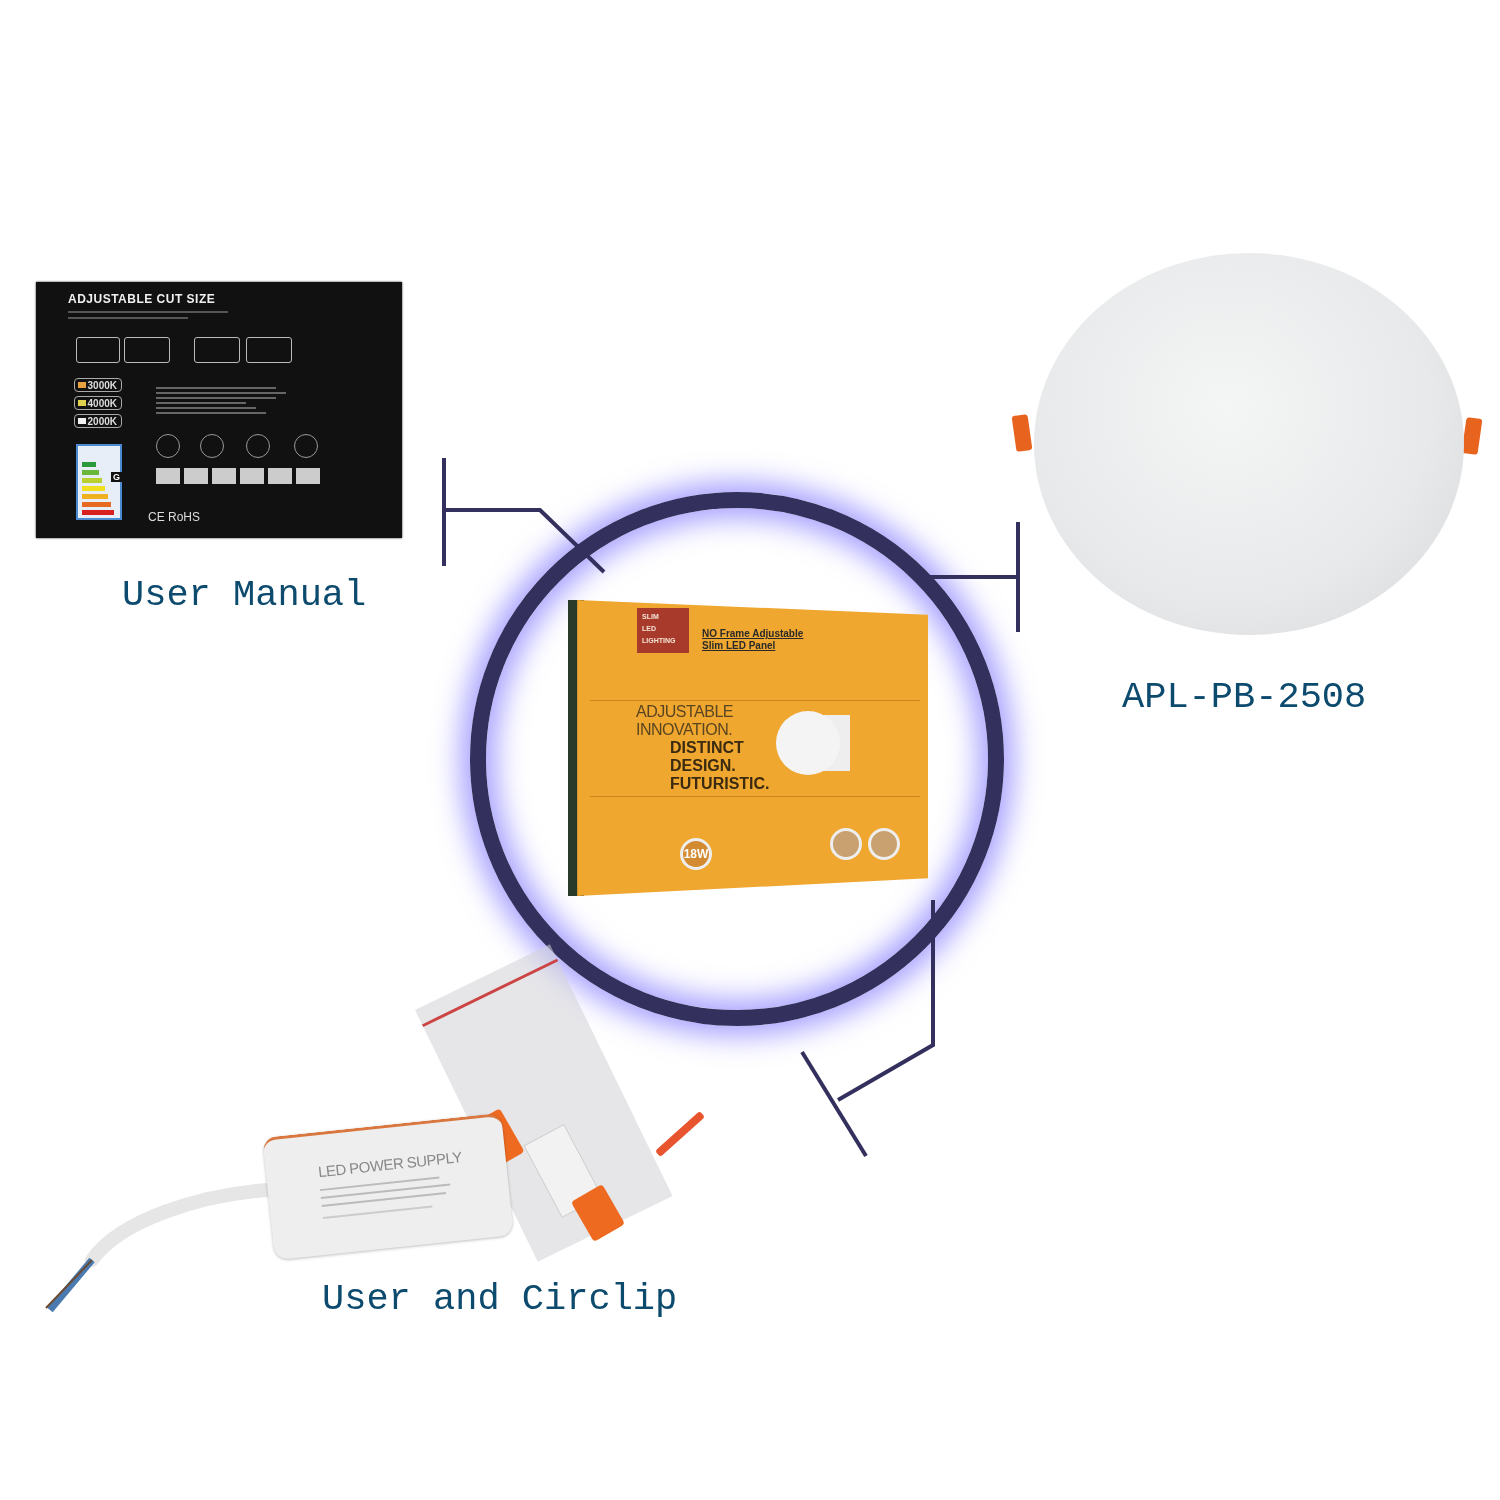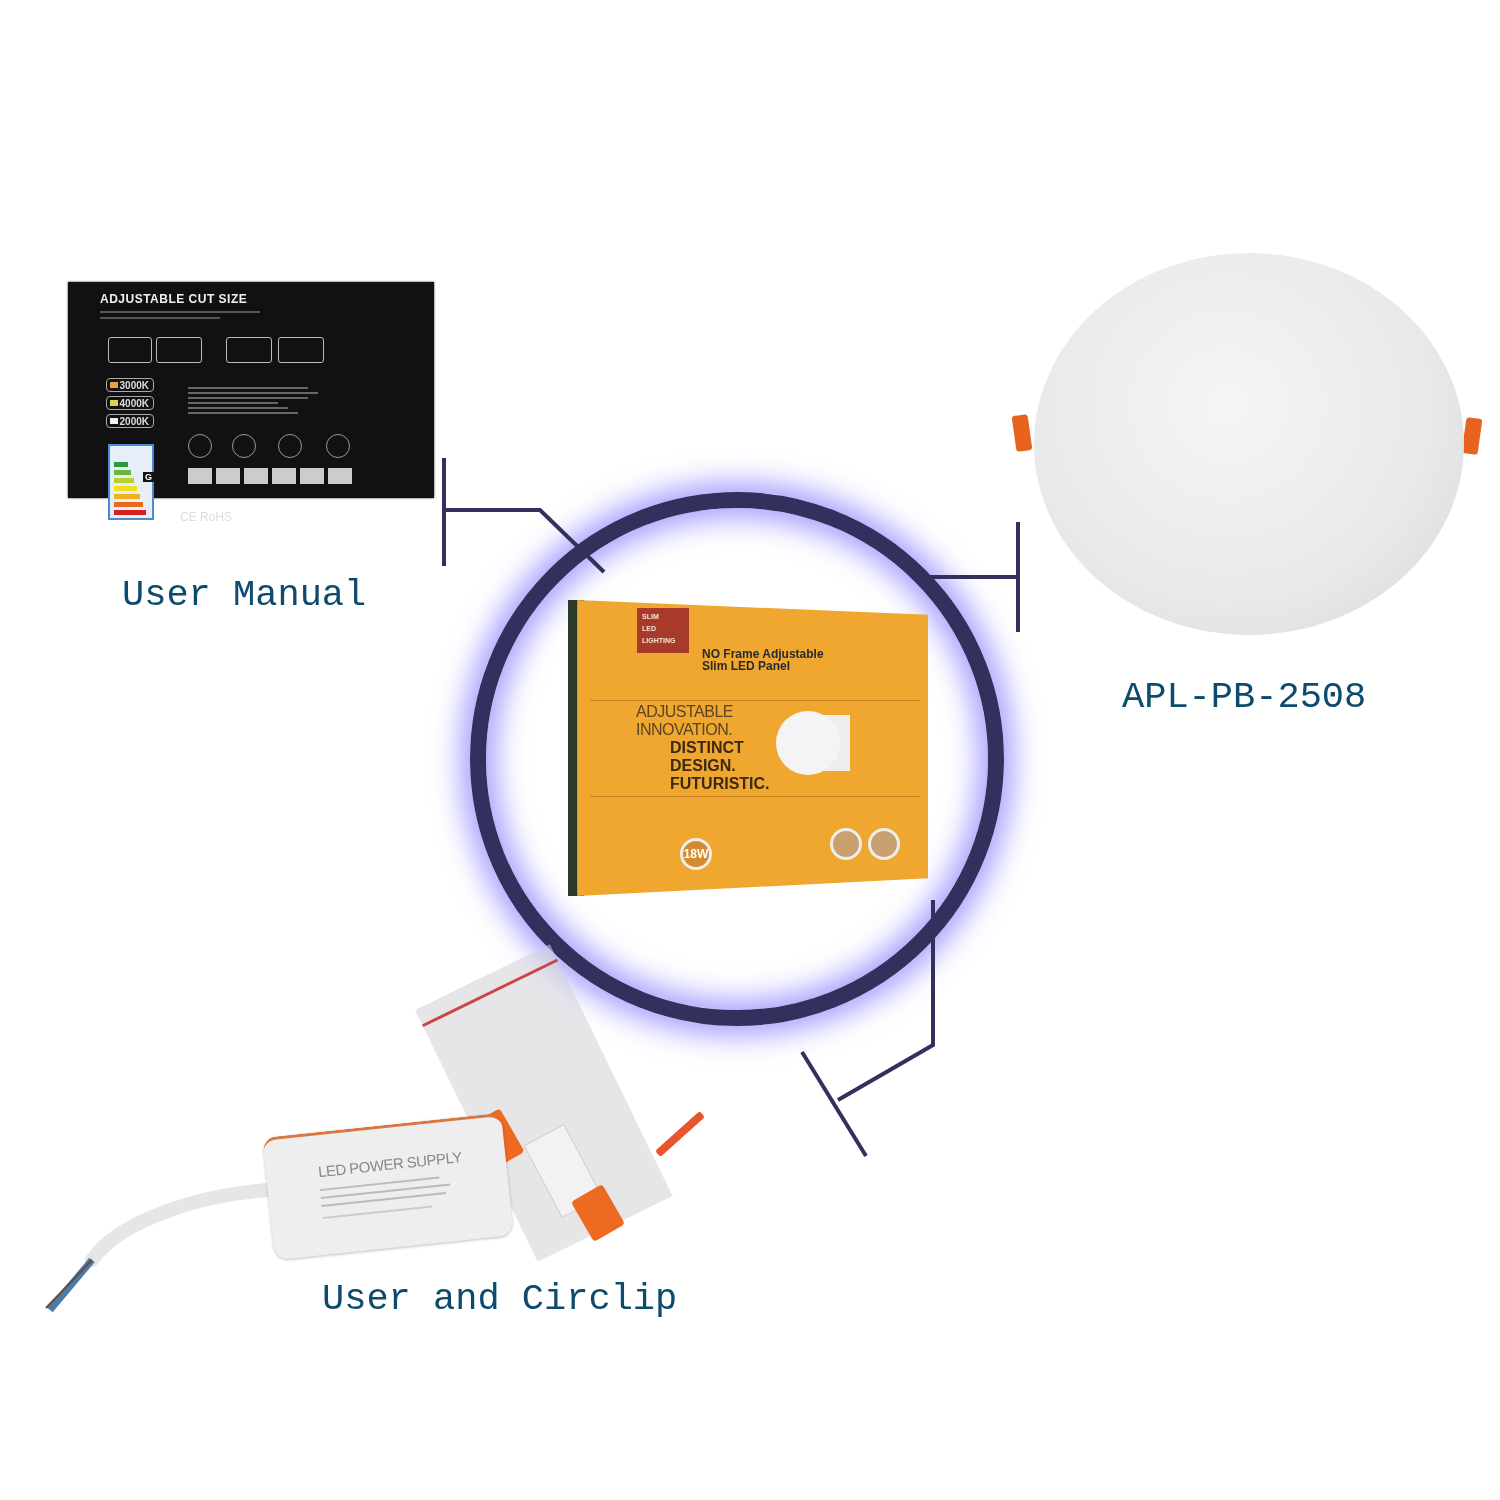--- a/index.html
+++ b/index.html
@@ -1,21 +1,21 @@
 <!DOCTYPE html>
 <html><head>
 <meta charset="utf-8">
 <style>
   html,body{margin:0;padding:0;background:#ffffff;}
   body{width:1500px;height:1500px;position:relative;overflow:hidden;font-family:"Liberation Sans",sans-serif;}
   .abs{position:absolute;}
   .label{position:absolute;font-size:37px;color:#0c4a6e;font-family:Liberation Mono, monospace;white-space:nowrap;}
 
   
-  .manual{left:68px;top:282px;width:366px;height:216px;background:#111111;box-shadow:0 0 2px #333;}
+  .manual{left:36px;top:282px;width:366px;height:256px;background:#111111;box-shadow:0 0 2px #333;}
   .manual .title{position:absolute;left:32px;top:10px;color:#f0f0f0;font-weight:bold;font-size:12px;letter-spacing:0.5px;}
   .manual .sub{position:absolute;left:32px;top:26px;color:#888;font-size:5px;line-height:7px;width:200px;}
   .mbox{position:absolute;border:1.5px solid #bbb;border-radius:3px;height:24px;}
   .ktag{position:absolute;left:38px;width:48px;height:14px;border:1.5px solid #aaa;border-radius:4px;color:#ddd;font-size:10px;font-weight:bold;line-height:14px;text-align:right;padding-right:4px;box-sizing:border-box;}
   .ksw{position:absolute;left:3px;top:3px;width:8px;height:6px;}
   .spec{position:absolute;left:120px;top:102px;color:#999;font-size:5px;line-height:7px;}
   .energy{position:absolute;left:40px;top:162px;width:46px;height:76px;background:#e8eef8;border:2px solid #4a8ad0;box-sizing:border-box;}
   .ebar{position:absolute;left:4px;height:5px;}
   .circ{position:absolute;top:152px;width:22px;height:22px;border:1.5px solid #999;border-radius:50%;}
   .thumbs{position:absolute;left:120px;top:186px;}
@@ -24,21 +24,21 @@
 
   
   .ring{left:470px;top:492px;width:534px;height:534px;border-radius:50%;border:16px solid #34305e;box-sizing:border-box;
         box-shadow:0 0 28px 10px rgba(120,110,255,0.65), inset 0 0 28px 10px rgba(120,110,255,0.65);}
 
   
   .box{left:570px;top:600px;width:358px;height:296px;background:#efa730;transform:skewY(0deg);
        clip-path:polygon(2% 0,100% 5%,100% 94%,2% 100%);}
   .box-side{left:568px;top:600px;width:16px;height:296px;background:#2a3a2a;}
   .slimtag{left:637px;top:608px;width:52px;height:45px;background:#a83a2c;color:#f5e5d5;font-size:7px;font-weight:bold;line-height:12px;padding:3px 5px;box-sizing:border-box;}
-  .boxhead{left:702px;top:648px;color:#2a2a2a;font-size:12px;font-weight:bold;line-height:12px;}
+  .boxhead{left:702px;top:628px;color:#2a2a2a;font-size:10px;font-weight:bold;line-height:12px;text-decoration:underline;}
   .boxslogan{left:636px;top:703px;color:#3a2a10;font-size:16px;line-height:18px;}
   .boxslogan .thin{font-weight:normal;color:#5a4520;letter-spacing:-0.5px;}
   .boxslogan .bold{font-weight:bold;margin-left:34px;}
   .boxpanel{left:776px;top:711px;width:64px;height:64px;border-radius:50%;background:#f4f4f4;}
   .boxpanelsq{left:800px;top:715px;width:50px;height:56px;background:#eee;}
   .wattbadge{left:680px;top:838px;width:26px;height:26px;border-radius:50%;border:3px solid #eee;background:#d38a30;color:#fff;font-size:12px;font-weight:bold;text-align:center;line-height:26px;}
   .smallcirc{top:828px;width:26px;height:26px;border-radius:50%;border:3px solid #eee;background:#c9a070;}
 
   
   .conn{position:absolute;overflow:visible;}

